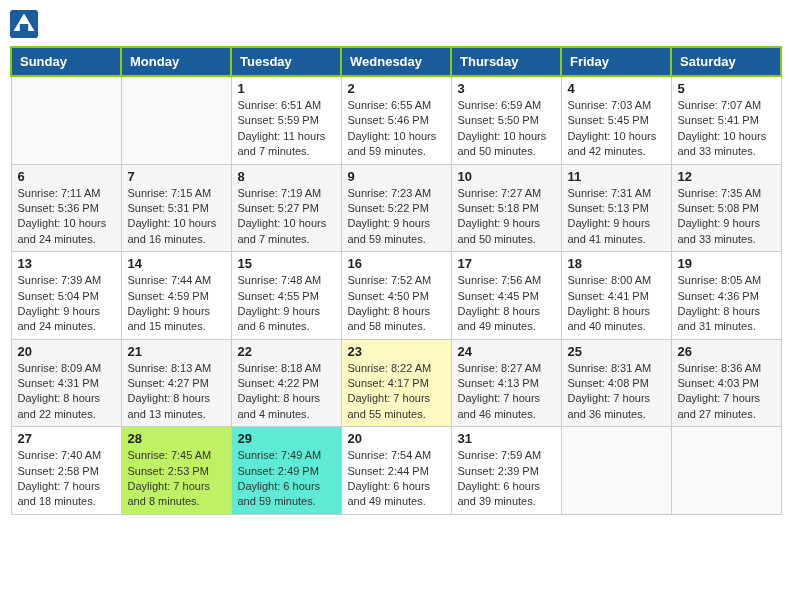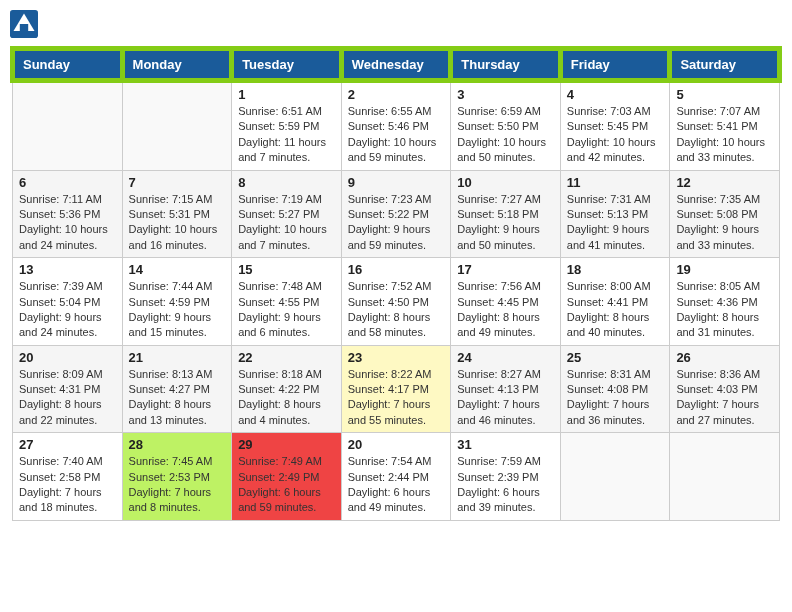--- a/index.html
+++ b/index.html
@@ -51,21 +51,21 @@
       width: 100%;
       border-collapse: collapse;
       border: 1px solid #ccc;
     }
     .calendar-table th {
       background-color: #1a5b9a;
       color: #fff;
       text-align: left;
       padding: 6px 8px;
       font-size: 13px;
-      border: 5px solid #84cc16;
+      border: 2px solid #84cc16;
     }
     .calendar-table td {
       vertical-align: top;
       border: 1px solid #ccc;
       padding: 4px 6px;
       width: calc(100% / 7);
       min-height: 80px;
       background: #fff;
     }
     .calendar-table tr:nth-child(even) td {
@@ -326,21 +326,21 @@
 Daylight: 7 hours
 and 18 minutes.</div>
         </td>
         <td style="background: #bef264;">
           <span class="day-number">28</span>
           <div class="day-info" style="white-space: pre-line;">Sunrise: 7:45 AM
 Sunset: 2:53 PM
 Daylight: 7 hours
 and 8 minutes.</div>
         </td>
-        <td style="background: #ef4444;">
+        <td style="background: #5eead4;">
           <span class="day-number">29</span>
           <div class="day-info" style="white-space: pre-line;">Sunrise: 7:49 AM
 Sunset: 2:49 PM
 Daylight: 6 hours
 and 59 minutes.</div>
         </td>
         <td style="background: rgb(255, 255, 255);">
           <span class="day-number">20</span>
           <div class="day-info" style="white-space: pre-line;">Sunrise: 7:54 AM
 Sunset: 2:44 PM

